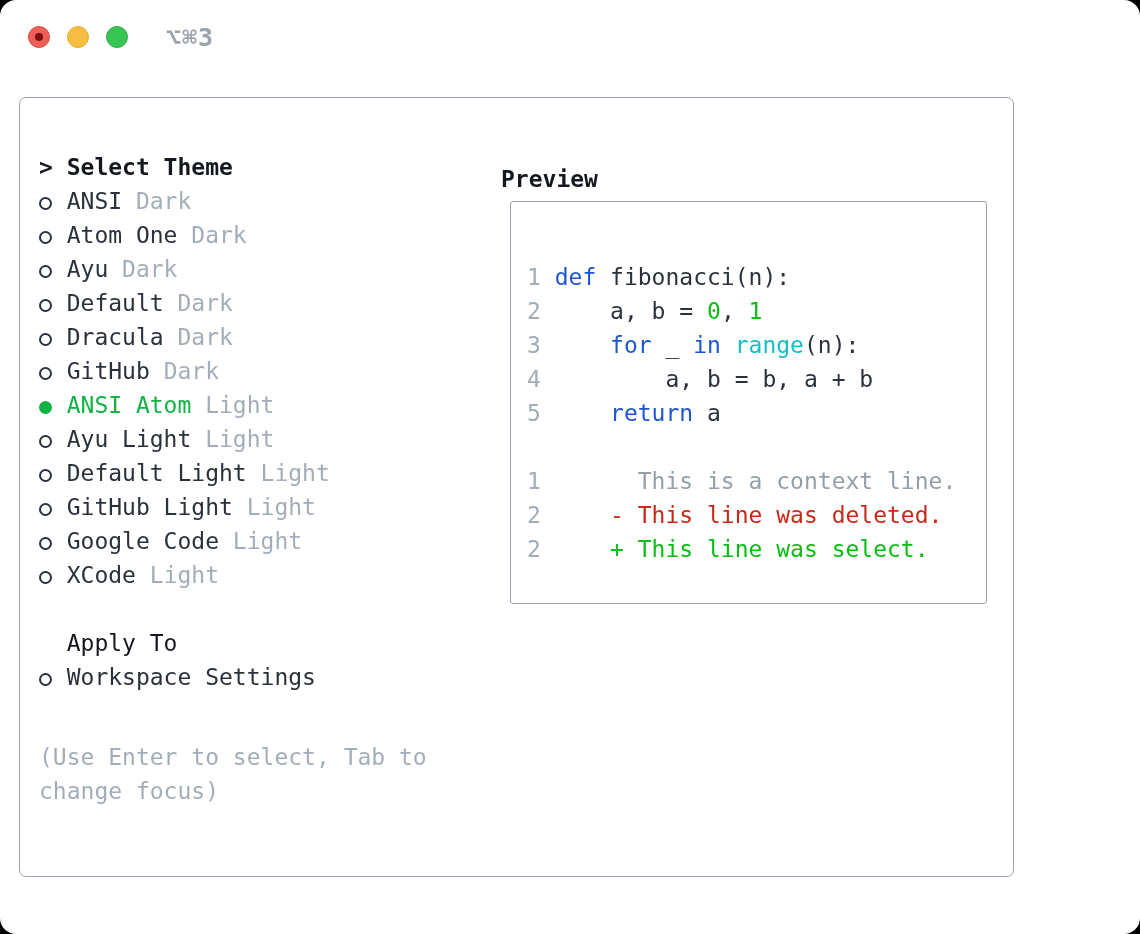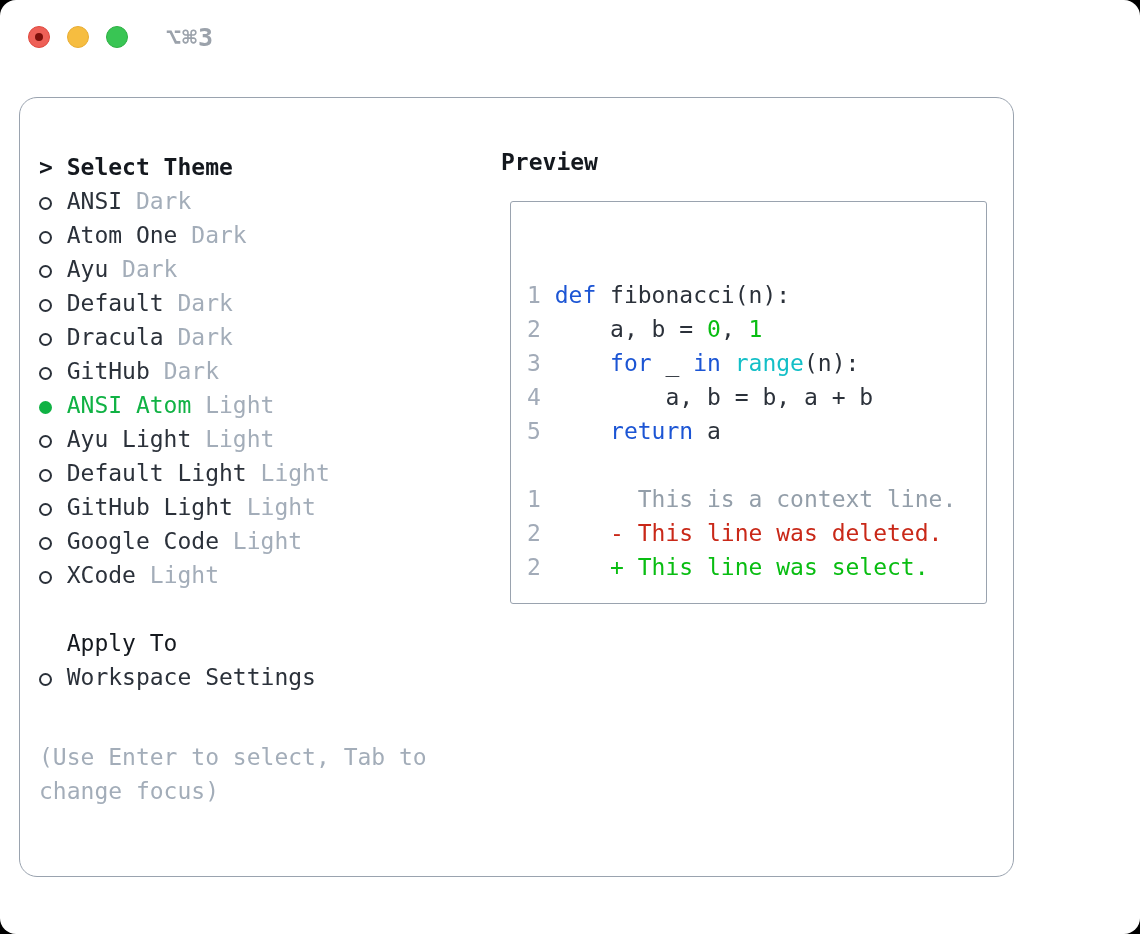--- a/index.html
+++ b/index.html
@@ -27,43 +27,43 @@
   .titlebar{position:absolute;left:0;top:0;width:100%;height:74px;}
   .light{position:absolute;top:26px;width:22px;height:22px;border-radius:50%;display:inline-block;}
   .light.red{left:28px;background:#ee6057;border:1px solid #e0493f;}
   .light.red .dot{position:absolute;left:6px;top:6px;width:8px;height:8px;border-radius:50%;background:#7e100b;}
   .light.yellow{left:67px;background:#f6bd40;border:1px solid #e9ad33;}
   .light.green{left:106px;background:#39c554;border:1px solid #2fb045;}
   .shortcut{position:absolute;left:166px;top:23px;font-size:25px;font-weight:bold;color:#9ba2ab;letter-spacing:1px;}
   
   .panel{
     position:absolute;left:19px;top:97px;width:995px;height:780px;
-    border:1.5px solid var(--border);border-radius:18px;background:#fff;
+    border:1.5px solid var(--border);border-radius:7px;background:#fff;
   }
   .row{height:34px;line-height:34px;font-size:23px;color:var(--ink);white-space:pre;}
   .left-col{position:absolute;left:19px;top:52px;width:450px;}
   .picker-title{font-weight:bold;color:var(--title);}
   .prompt{display:inline-block;width:2ch;font-weight:bold;color:var(--title);}
   .marker{display:inline-block;width:2ch;}
   .radio{display:inline-block;width:13px;height:13px;border:2px solid var(--ink);border-radius:50%;vertical-align:-1px;}
   .radio.sel{border-color:var(--ui-green);background:var(--ui-green);}
   .theme-name{color:var(--ink);}
   .theme-name.sel{color:var(--ui-green);}
   .variant{color:var(--muted);}
   .section-title{color:var(--title);}
   .opt-label{color:var(--ink);}
   .opt-label.sel{color:var(--ui-green);}
   .blank{height:34px;}
   .hint{margin-top:12px;width:430px;font-size:23px;line-height:34px;color:var(--muted);white-space:normal;}
   
-  .preview-title{position:absolute;left:481px;top:47px;height:34px;line-height:34px;font-size:23px;font-weight:bold;color:var(--title);}
+  .preview-title{position:absolute;left:481px;top:64px;height:34px;line-height:34px;font-size:23px;font-weight:bold;color:var(--title);}
   .preview-box{
     position:absolute;left:490px;top:103px;width:477px;height:403px;
     border:1.5px solid var(--border);border-radius:3px;background:#fff;
-    padding:76px 0 0 16px;overflow:hidden;
+    padding:58px 0 0 16px;overflow:hidden;
   }
   .crow{height:34px;line-height:34px;font-size:23px;white-space:pre;}
   .gutter{display:inline-block;width:2ch;color:var(--gutter);}
   .tok-plain{color:var(--ink);}
   .tok-keyword{color:var(--kw);}
   .tok-builtin{color:var(--builtin);}
   .tok-number{color:var(--num);}
   .tok-context{color:var(--context);}
   .tok-deleted{color:var(--deleted);}
   .tok-added{color:var(--added);}

